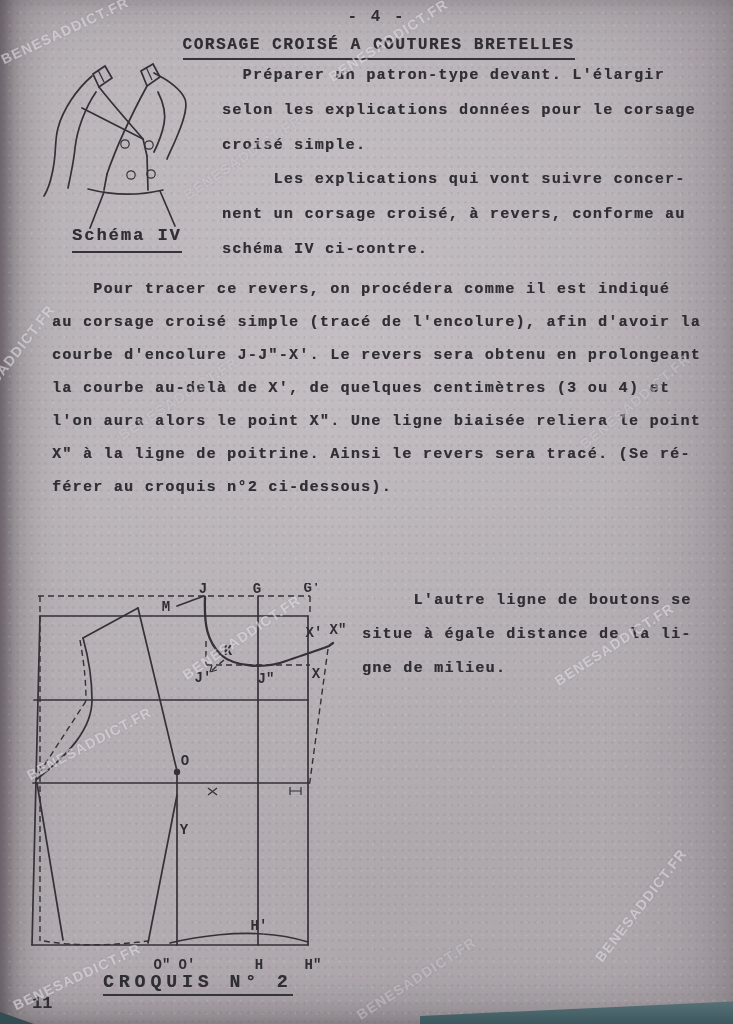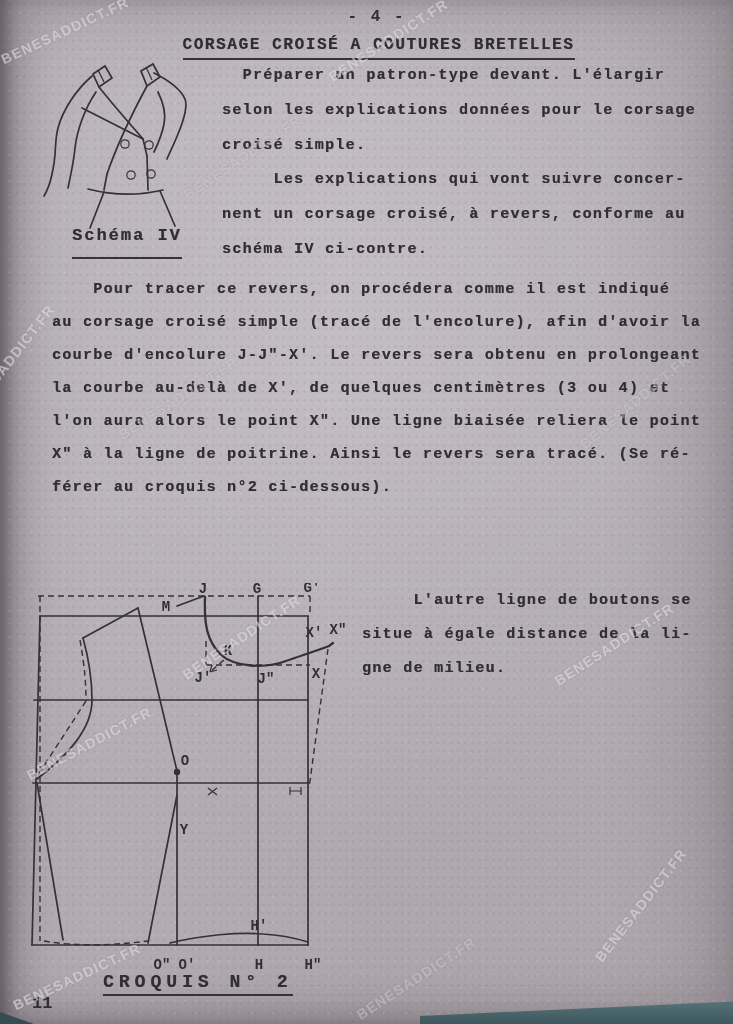--- a/index.html
+++ b/index.html
@@ -28,21 +28,21 @@
          border-bottom:2px solid #36333a;padding-bottom:4px;text-shadow:.4px .4px .6px rgba(44,41,47,.55);}
   .intro{left:222px;top:59px;width:510px;line-height:34.8px;}
   .mainp{left:52px;top:273px;width:692px;line-height:33px;}
   .bout{left:40px;top:509px;width:692px;line-height:34px;}
   .rc1{left:362px;top:584px;width:372px;line-height:34px;}
   .rc-heading{position:absolute;left:362px;top:688px;font-size:15px;font-weight:700;letter-spacing:1.3px;
               border-bottom:2px solid #36333a;padding-bottom:2px;text-shadow:.4px .4px .6px rgba(44,41,47,.55);}
   .rc2{left:362px;top:718px;width:372px;line-height:34px;}
   .schema{position:absolute;left:30px;top:62px;}
   .schema-caption{position:absolute;left:72px;top:226px;font-size:17px;font-weight:700;letter-spacing:2px;
-                  border-bottom:2px solid #36333a;padding-bottom:12px;text-shadow:.4px .4px .6px rgba(44,41,47,.55);}
+                  border-bottom:2px solid #36333a;padding-bottom:6px;text-shadow:.4px .4px .6px rgba(44,41,47,.55);}
   .croquis{position:absolute;left:28px;top:583px;}
   .croquis-caption{position:absolute;left:103px;top:972px;font-size:18px;font-weight:700;letter-spacing:5px;
                    border-bottom:2.5px solid #36333a;padding-bottom:2px;text-shadow:.4px .4px .6px rgba(44,41,47,.55);}
   .pagenum{position:absolute;left:32px;top:994px;font-size:17px;font-weight:700;}
   svg path, svg circle{vector-effect:non-scaling-stroke;}
   .ln{stroke:#353136;stroke-width:1.7;fill:none;stroke-linecap:round;}
   .lnb{stroke:#353136;stroke-width:2.3;fill:none;stroke-linecap:round;}
   .dsh{stroke:#353136;stroke-width:1.4;fill:none;stroke-dasharray:6 4;stroke-linecap:butt;}
   .thin{stroke:#353136;stroke-width:1.2;fill:none;}
   .croquis text{font:700 14px "Liberation Mono", monospace;fill:#312e33;text-anchor:middle;}

